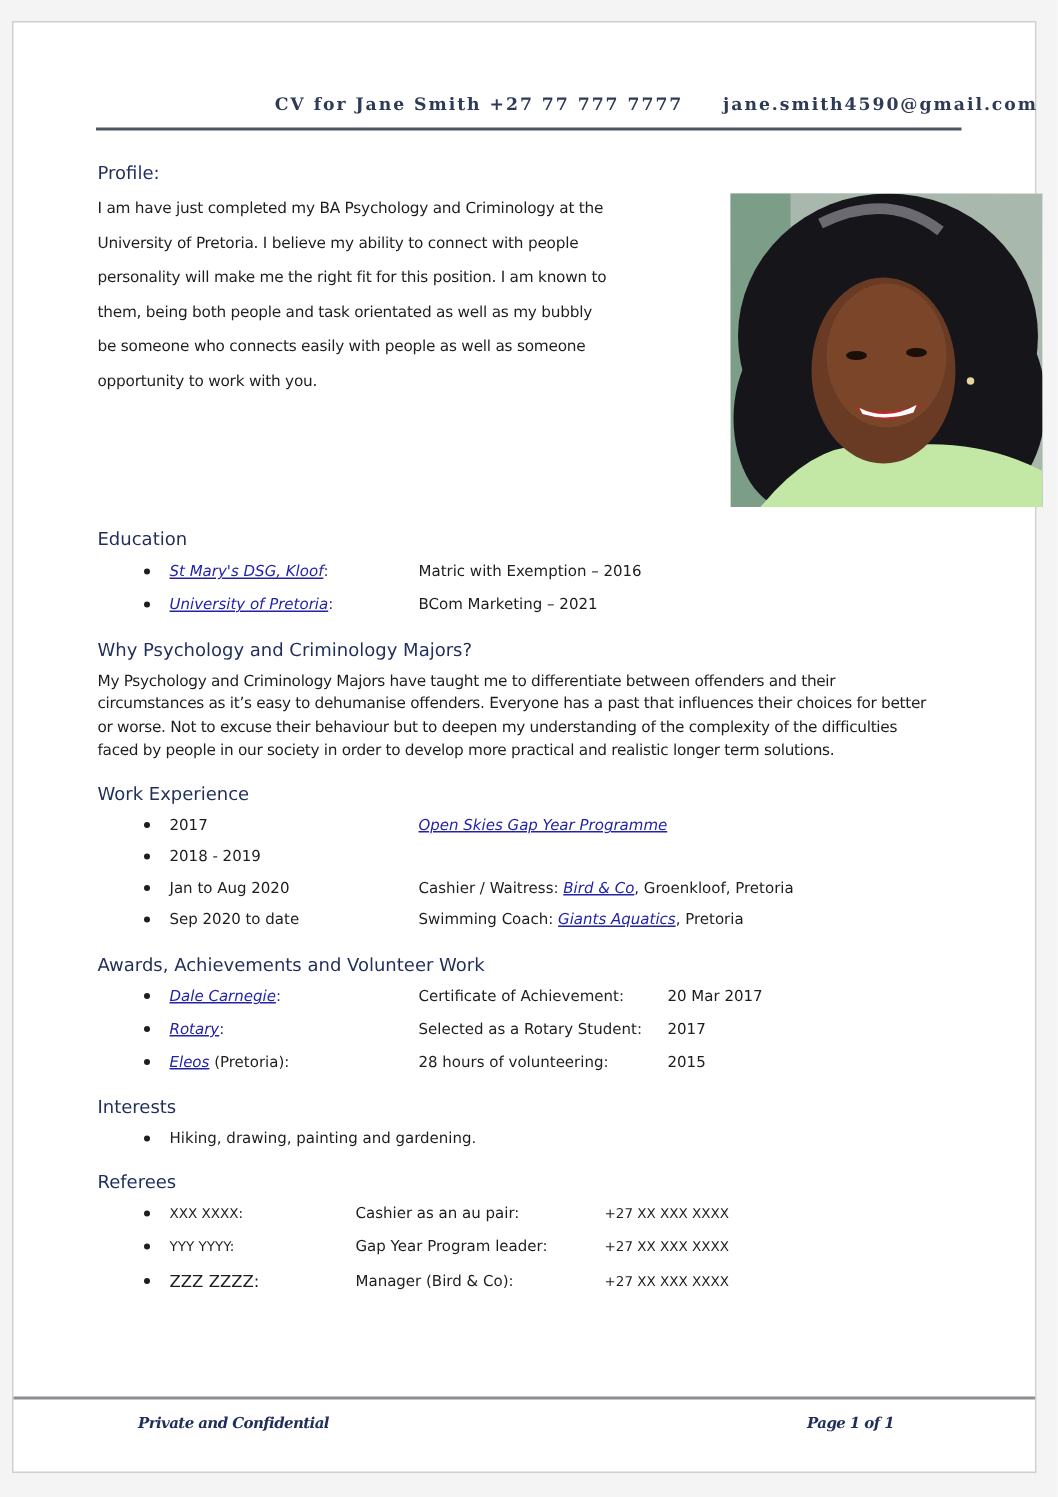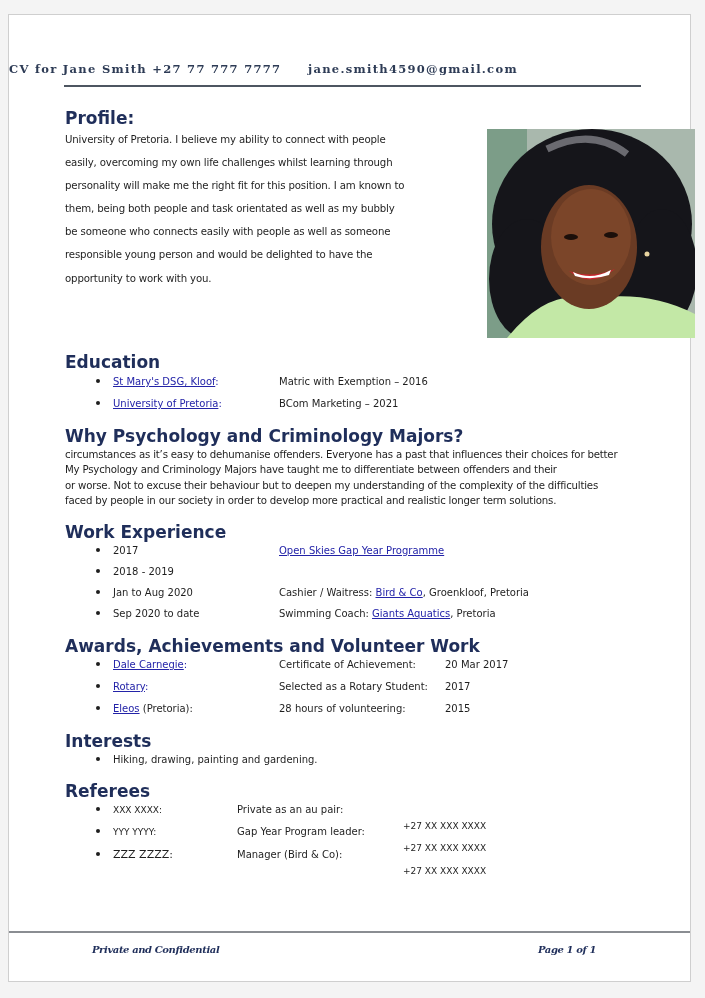--- a/index.html
+++ b/index.html
@@ -5,30 +5,30 @@
   html, body { margin: 0; padding: 0; }
   body {
     width: 705px; height: 998px; background: #f4f4f4; position: relative; overflow: hidden;
     font-family: "DejaVu Sans", sans-serif; color: #1e1e1e;
   }
   .page {
     position: absolute; left: 8px; top: 14px; width: 683px; height: 968px;
     background: #ffffff; border: 1px solid #cfcfcf; box-sizing: border-box;
   }
   .header-line {
-    position: absolute; top: 47px; left: 0; width: 683px; text-align: left;
+    position: absolute; top: 47px; left: 0; width: 683px; text-align: right;
     font-family: "DejaVu Serif", serif; font-weight: bold; font-size: 11.5px;
     color: #2d3b55; letter-spacing: 1.3px; white-space: pre;
   }
   .header-rule {
     position: absolute; left: 55px; top: 70px; width: 577px; height: 2px; background: #4e5661;
   }
   .content { position: absolute; left: 56px; top: 0; width: 580px; }
   .h {
-    position: absolute; left: 0; font-weight: bold; font-size: 17px; color: #1f2e5a; white-space: nowrap;
+    position: absolute; left: 0; font-weight: normal; font-size: 12px; color: #1f2e5a; white-space: nowrap;
   }
   .profile-text {
     position: absolute; left: 0; top: 113px; width: 358px;
     font-size: 10.2px; line-height: 23.1px; color: #1e1e1e; letter-spacing: -0.15px;
   }
   .photo {
     position: absolute; left: 422px; top: 114px; width: 208px; height: 209px; overflow: hidden;
     background: linear-gradient(135deg, #6e8a7a 0%, #b7c2ba 40%, #d8ddd6 70%, #9aa89c 100%);
   }
   .para {
@@ -37,22 +37,22 @@
   }
   .row { position: absolute; left: 0; height: 16px; font-size: 10px; white-space: nowrap; }
   .bullet {
     position: absolute; left: 31px; top: 5px; width: 4px; height: 4px; border-radius: 50%; background: #1e1e1e;
   }
   .cell { position: absolute; top: 0; line-height: 16px; }
   .c1 { left: 48px; }
   .c2 { left: 214px; }
   .c3 { left: 380px; }
   .r2 { left: 172px; }
-  .r3 { left: 338px; margin-top: 16px; }
-  a.link, .link { color: #2323a8; text-decoration: underline; }
+  .r3 { left: 338px; }
+  a.link, .link { color: #2323a8; text-decoration: underline; font-style: italic; }
   .colon-blue { color: #2323a8; }
   .footer-rule {
     position: absolute; left: 0; top: 916px; width: 681px; height: 2px; background: #8a8d92;
   }
   .footer-text {
     position: absolute; top: 929px; font-family: "DejaVu Serif", serif; font-style: italic; font-weight: bold;
     font-size: 10px; color: #1f2e5a; letter-spacing: -0.4px;
   }
 </style>
 </head>
@@ -60,26 +60,25 @@
 
 <div class="page">
 
   <div class="header-line">CV for Jane Smith +27 77 777 7777     jane.smith4590@gmail.com</div>
   <div class="header-rule"></div>
 
   <div class="content">
 
     <div class="h" style="top:93px">Profile:</div>
     <div class="profile-text">
+      <div>I am have just completed my BA Psychology and Criminology at the</div>
       <div>University of Pretoria. I believe my ability to connect with people</div>
-      <div>easily, overcoming my own life challenges whilst learning through</div>
       <div>personality will make me the right fit for this position. I am known to</div>
       <div>them, being both people and task orientated as well as my bubbly</div>
       <div>be someone who connects easily with people as well as someone</div>
-      <div>responsible young person and would be delighted to have the</div>
       <div>opportunity to work with you.</div>
     </div>
     <div class="photo" title="Portrait photo of Jane Smith">
       <svg width="208" height="209" viewBox="0 0 208 209">
         <rect x="0" y="0" width="208" height="209" fill="#a9b8ad"></rect>
         <rect x="0" y="0" width="40" height="209" fill="#5f8a6f" opacity="0.6"></rect>
         <ellipse cx="105" cy="95" rx="100" ry="95" fill="#15151a"></ellipse>
         <ellipse cx="40" cy="150" rx="38" ry="60" fill="#15151a"></ellipse>
         <ellipse cx="175" cy="140" rx="35" ry="60" fill="#15151a"></ellipse>
         <path d="M60 20 Q105 -2 140 25" stroke="#6a6a70" stroke-width="7" fill="none"></path>
@@ -101,22 +100,22 @@
       <span class="cell c2">Matric with Exemption – 2016</span>
     </div>
     <div class="row" style="top:381px;width:580px">
       <span class="bullet"></span>
       <span class="cell c1"><span class="link">University of Pretoria</span><span class="colon-blue">:</span></span>
       <span class="cell c2">BCom Marketing – 2021</span>
     </div>
 
     <div class="h" style="top:411px">Why Psychology and Criminology Majors?</div>
     <div class="para">
+      <div>My Psychology and Criminology Majors have taught me to differentiate between offenders and their</div>
       <div>circumstances as it’s easy to dehumanise offenders. Everyone has a past that influences their choices for better</div>
-      <div>My Psychology and Criminology Majors have taught me to differentiate between offenders and their</div>
       <div>or worse. Not to excuse their behaviour but to deepen my understanding of the complexity of the difficulties</div>
       <div>faced by people in our society in order to develop more practical and realistic longer term solutions.</div>
     </div>
 
     <div class="h" style="top:507px">Work Experience</div>
     <div class="row" style="top:528px;width:580px">
       <span class="bullet"></span>
       <span class="cell c1">2017</span>
       <span class="cell c2"><span></span><span class="link">Open Skies Gap Year Programme</span><span></span></span>
     </div>
@@ -158,21 +157,21 @@
     <div class="h" style="top:716px">Interests</div>
     <div class="row" style="top:737px;width:580px">
       <span class="bullet"></span>
       <span class="cell c1">Hiking, drawing, painting and gardening.</span>
     </div>
 
     <div class="h" style="top:766px">Referees</div>
     <div class="row" style="top:787px;width:580px">
       <span class="bullet"></span>
       <span class="cell c1" style="font-size:9px">XXX XXXX:</span>
-      <span class="cell r2">Private as an au pair:</span>
+      <span class="cell r2">Cashier as an au pair:</span>
       <span class="cell r3" style="font-size:9px">+27 XX XXX XXXX</span>
     </div>
     <div class="row" style="top:809px;width:580px">
       <span class="bullet"></span>
       <span class="cell c1" style="font-size:9px">YYY YYYY:</span>
       <span class="cell r2">Gap Year Program leader:</span>
       <span class="cell r3" style="font-size:9px">+27 XX XXX XXXX</span>
     </div>
     <div class="row" style="top:832px;width:580px">
       <span class="bullet"></span>

